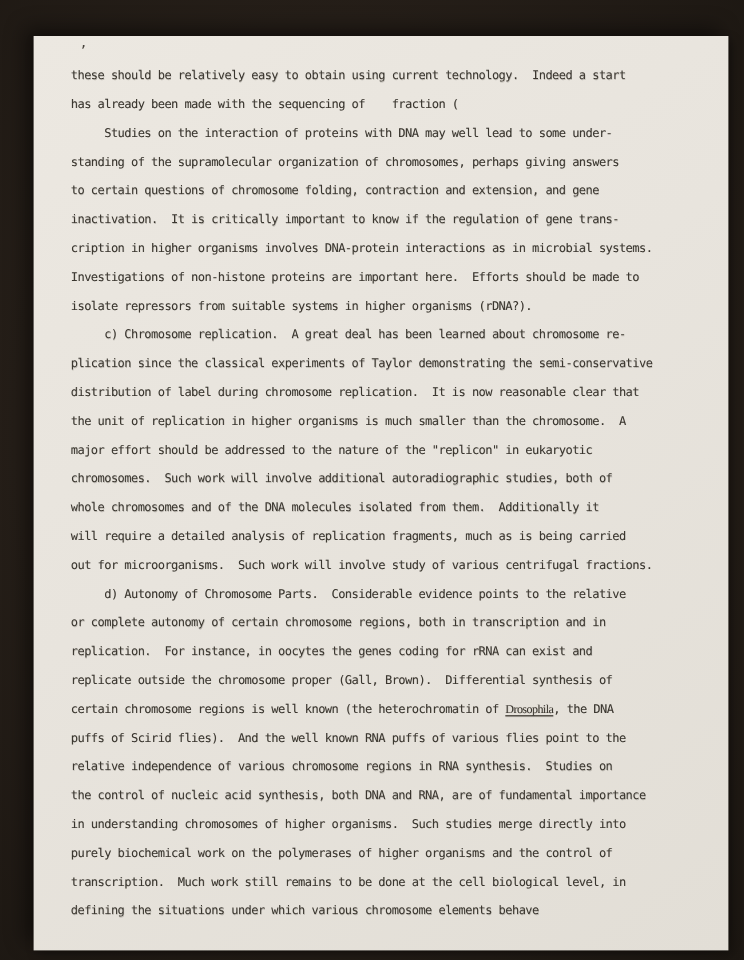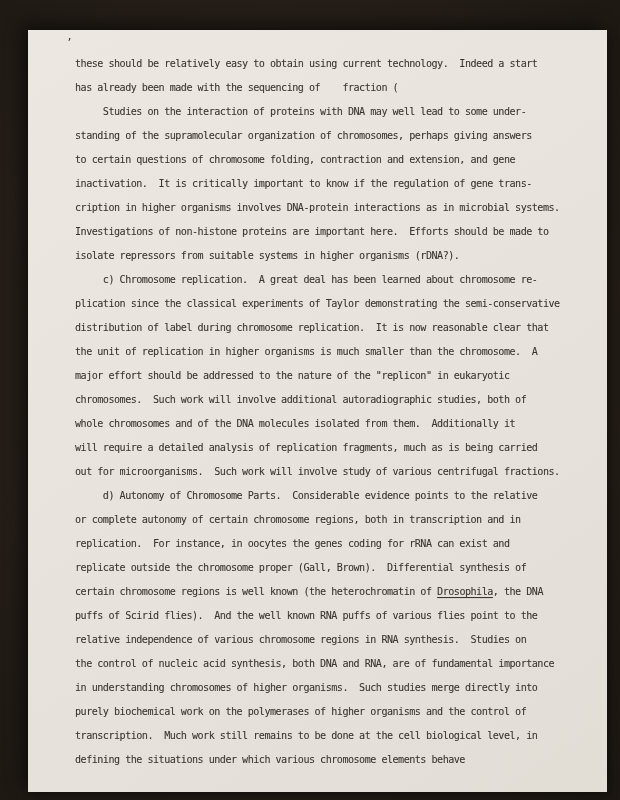--- a/index.html
+++ b/index.html
@@ -25,36 +25,37 @@
   }
   .stray-mark {
     position: absolute;
     left: 38px;
     top: 6px;
     font-size: 11px;
     color: #45413a;
   }
   .typed-lines {
     position: absolute;
-    left: 47px;
+    left: 31px;
     top: 22px;
     right: 18px;
     color: #3a362f;
     font-size: 10px;
     letter-spacing: -0.45px;
     white-space: pre;
     text-shadow: 0.3px 0.3px 0 rgba(58,54,47,0.25);
   }
   .line {
     height: 24px;
     line-height: 24px;
   }
   .underline {
     text-decoration: underline;
     text-underline-offset: 2px;
+    font-family: Liberation Serif, serif;
   }
 </style>
 </head>
 <body>
 
 <div class="paper">
   <span class="stray-mark">’</span>
   <div class="typed-lines"><div class="line"><span>these should be relatively easy to obtain using current technology.  Indeed a start</span></div><div class="line"><span>has already been made with the sequencing of    fraction (</span></div><div class="line"><span>     Studies on the interaction of proteins with DNA may well lead to some under-</span></div><div class="line"><span>standing of the supramolecular organization of chromosomes, perhaps giving answers</span></div><div class="line"><span>to certain questions of chromosome folding, contraction and extension, and gene</span></div><div class="line"><span>inactivation.  It is critically important to know if the regulation of gene trans-</span></div><div class="line"><span>cription in higher organisms involves DNA-protein interactions as in microbial systems.</span></div><div class="line"><span>Investigations of non-histone proteins are important here.  Efforts should be made to</span></div><div class="line"><span>isolate repressors from suitable systems in higher organisms (rDNA?).</span></div><div class="line"><span>     c) Chromosome replication.  A great deal has been learned about chromosome re-</span></div><div class="line"><span>plication since the classical experiments of Taylor demonstrating the semi-conservative</span></div><div class="line"><span>distribution of label during chromosome replication.  It is now reasonable clear that</span></div><div class="line"><span>the unit of replication in higher organisms is much smaller than the chromosome.  A</span></div><div class="line"><span>major effort should be addressed to the nature of the "replicon" in eukaryotic</span></div><div class="line"><span>chromosomes.  Such work will involve additional autoradiographic studies, both of</span></div><div class="line"><span>whole chromosomes and of the DNA molecules isolated from them.  Additionally it</span></div><div class="line"><span>will require a detailed analysis of replication fragments, much as is being carried</span></div><div class="line"><span>out for microorganisms.  Such work will involve study of various centrifugal fractions.</span></div><div class="line"><span>     d) Autonomy of Chromosome Parts.  Considerable evidence points to the relative</span></div><div class="line"><span>or complete autonomy of certain chromosome regions, both in transcription and in</span></div><div class="line"><span>replication.  For instance, in oocytes the genes coding for rRNA can exist and</span></div><div class="line"><span>replicate outside the chromosome proper (Gall, Brown).  Differential synthesis of</span></div><div class="line"><span>certain chromosome regions is well known (the heterochromatin of </span><span class="underline">Drosophila</span><span>, the DNA</span></div><div class="line"><span>puffs of Scirid flies).  And the well known RNA puffs of various flies point to the</span></div><div class="line"><span>relative independence of various chromosome regions in RNA synthesis.  Studies on</span></div><div class="line"><span>the control of nucleic acid synthesis, both DNA and RNA, are of fundamental importance</span></div><div class="line"><span>in understanding chromosomes of higher organisms.  Such studies merge directly into</span></div><div class="line"><span>purely biochemical work on the polymerases of higher organisms and the control of</span></div><div class="line"><span>transcription.  Much work still remains to be done at the cell biological level, in</span></div><div class="line"><span>defining the situations under which various chromosome elements behave</span></div></div>
 </div>
 

